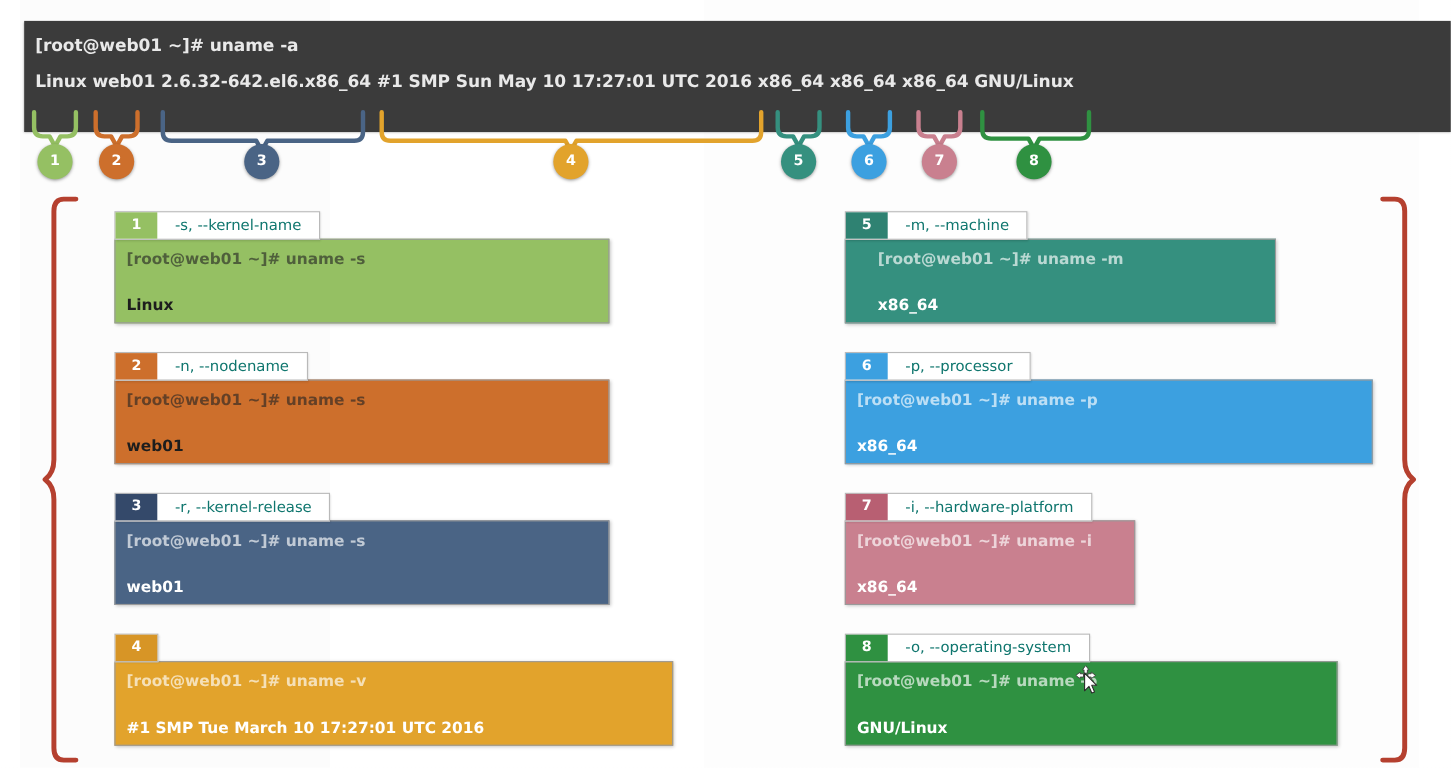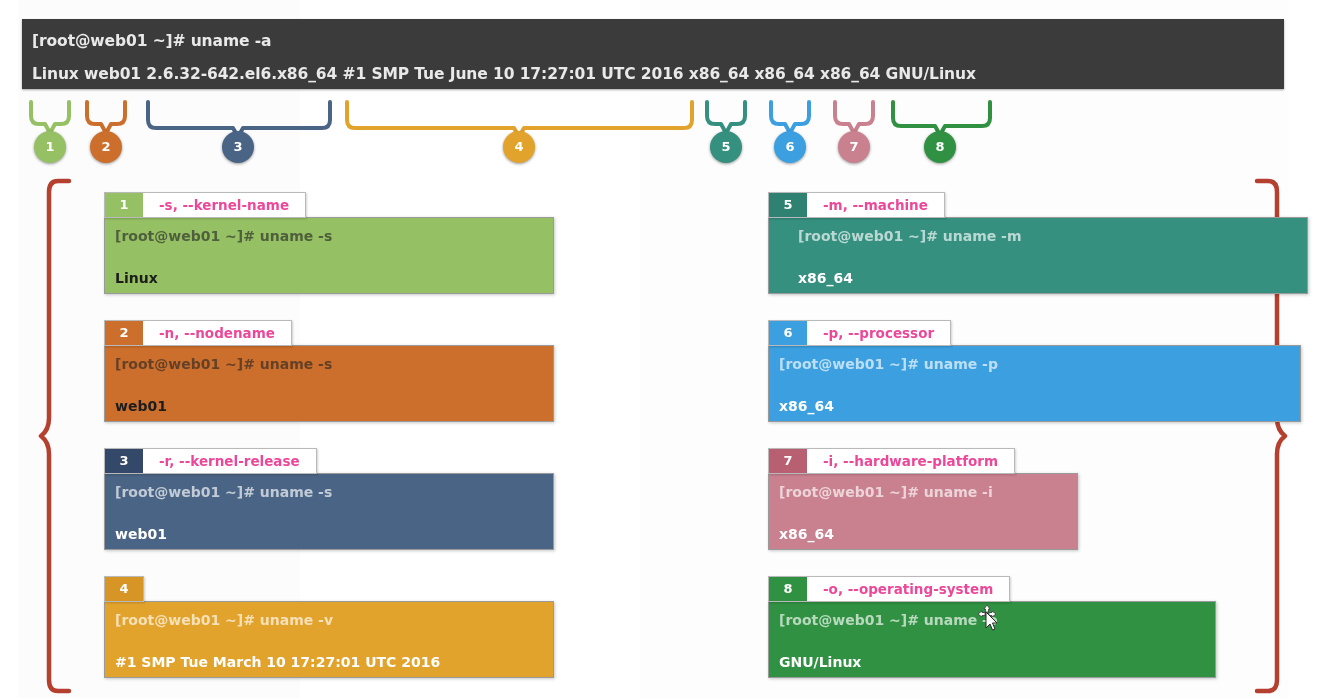--- a/index.html
+++ b/index.html
@@ -25,23 +25,24 @@
         #fdfdfd 640px, #fdfdfd 1290px,
         #ffffff 1290px, #ffffff 1319px);
   }
 
   
   #terminal {
     position: absolute;
     left: 22px;
     top: 19px;
     width: 1262px;
-    height: 70px;
+    height: 101px;
     background: #3b3b3b;
     box-shadow: 0 1px 2px rgba(0,0,0,.35);
+    padding-left: 35px;
   }
   #terminal .tline {
     position: absolute;
     left: 10px;
     color: #e9e9e9;
     font-family: "DejaVu Sans", sans-serif;
     font-weight: bold;
     font-size: 15.5px;
     letter-spacing: -0.1px;
     white-space: nowrap;
@@ -95,23 +96,23 @@
     width: 38px;
     color: #ffffff;
     font-family: "DejaVu Sans", sans-serif;
     font-weight: bold;
     font-size: 13px;
     line-height: 24px;
     text-align: center;
   }
   .card .tab .opt {
     padding: 0 16px;
-    color: #ec4899;
-    font-family: "DejaVu Sans", sans-serif;
-    font-weight: bold;
+    color: #0f766e;
+    font-family: "DejaVu Sans", sans-serif;
+    font-weight: normal;
     font-size: 13.5px;
     line-height: 24px;
     white-space: nowrap;
   }
   .card .body {
     position: relative;
     margin-top: -1px;
     box-sizing: border-box;
     border: 1px solid #9a9a9a;
     padding: 11px 10px 10px 10px;
@@ -140,21 +141,21 @@
     z-index: 20;
   }
 </style>
 </head>
 <body>
 
 <div id="stage">
 
   <div id="terminal">
     <div class="tline l1">[root@web01 ~]# uname -a</div>
-    <div class="tline l2">Linux web01 2.6.32-642.el6.x86_64 #1 SMP Tue June 10 17:27:01 UTC 2016 x86_64 x86_64 x86_64 GNU/Linux</div>
+    <div class="tline l2">Linux web01 2.6.32-642.el6.x86_64 #1 SMP Sun May 10 17:27:01 UTC 2016 x86_64 x86_64 x86_64 GNU/Linux</div>
   </div>
 
   <div class="connector" style="left:0px;">
     <svg class="conn-svg" width="1319" height="52" viewBox="0 0 1319 52">
       <g fill="none" stroke-width="4" stroke-linecap="round" stroke-linejoin="round">
 
         <path d="M31,2 L31,16 Q31,24 39,24 L45,24 L50,33 L55,24 L61,24 Q69,24 69,16 L69,2" stroke="#95c063"></path>
 
         <path d="M87,2 L87,16 Q87,24 95,24 L101,24 L106,33 L111,24 L117,24 Q125,24 125,16 L125,2" stroke="#cd6f2c"></path>
 
@@ -223,54 +224,54 @@
     <div class="body" style="background:#4a6485; width:450px; height:77px;">
       <div class="cmd">[root@web01 ~]# uname -s</div>
       <div class="out">web01</div>
     </div>
   </div>
 
   <div class="card" style="left:104px; top:576px;">
     <div class="tab">
       <div class="num" style="background:#d79526;">4</div>
     </div>
-    <div class="body" style="background:#e2a32c; width:450px; height:77px;">
+    <div class="body" style="background:#e2a32c; width:508px; height:77px;">
       <div class="cmd">[root@web01 ~]# uname -v</div>
       <div class="out">#1 SMP Tue March 10 17:27:01 UTC 2016</div>
     </div>
   </div>
 
   <div class="card" style="left:768px; top:192px;">
     <div class="tab">
       <div class="num" style="background:#2f8272;">5</div>
       <div class="opt">-m, --machine</div>
     </div>
-    <div class="body" style="background:#35907f; width:540px; height:77px;padding-left:29px;">
+    <div class="body" style="background:#35907f; width:392px; height:77px;padding-left:29px;">
       <div class="cmd">[root@web01 ~]# uname -m</div>
       <div class="out">x86_64</div>
     </div>
   </div>
 
   <div class="card" style="left:768px; top:320px;">
     <div class="tab">
       <div class="num" style="background:#3ca0e0;">6</div>
       <div class="opt">-p, --processor</div>
     </div>
-    <div class="body" style="background:#3ca0e0; width:533px; height:77px;">
+    <div class="body" style="background:#3ca0e0; width:480px; height:77px;">
       <div class="cmd">[root@web01 ~]# uname -p</div>
       <div class="out">x86_64</div>
     </div>
   </div>
 
   <div class="card" style="left:768px; top:448px;">
     <div class="tab">
       <div class="num" style="background:#b85f72;">7</div>
       <div class="opt">-i, --hardware-platform</div>
     </div>
-    <div class="body" style="background:#c9808f; width:310px; height:77px;">
+    <div class="body" style="background:#c9808f; width:264px; height:77px;">
       <div class="cmd">[root@web01 ~]# uname -i</div>
       <div class="out">x86_64</div>
     </div>
   </div>
 
   <div class="card" style="left:768px; top:576px;">
     <div class="tab">
       <div class="num" style="background:#2f9141;">8</div>
       <div class="opt">-o, --operating-system</div>
     </div>

